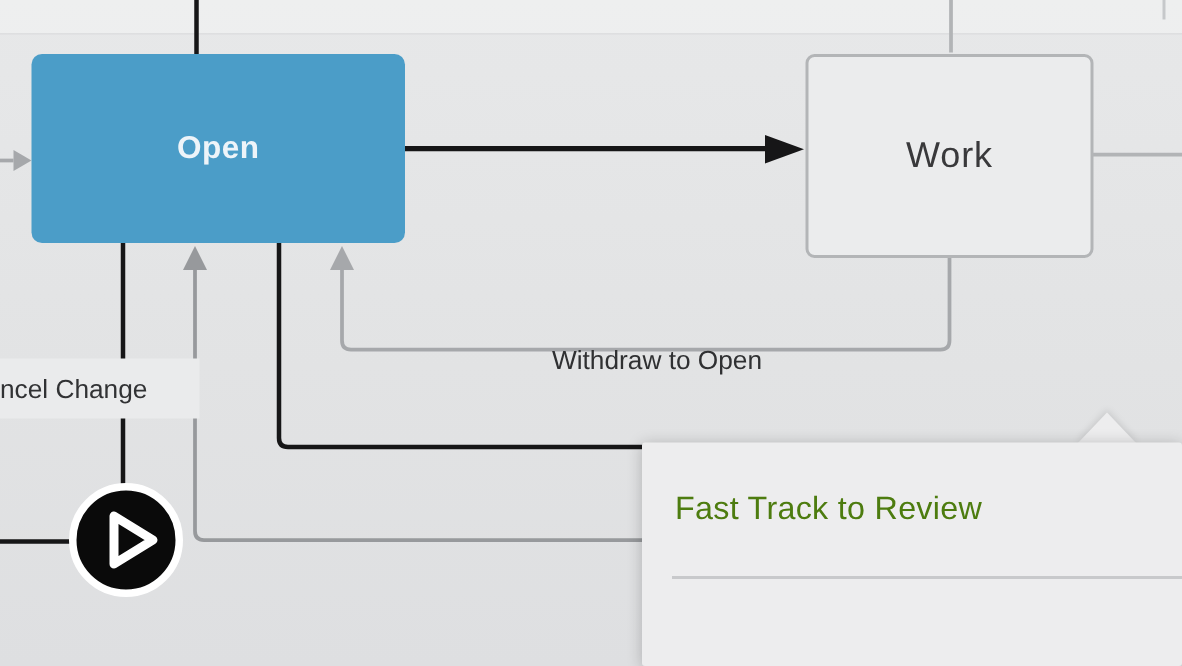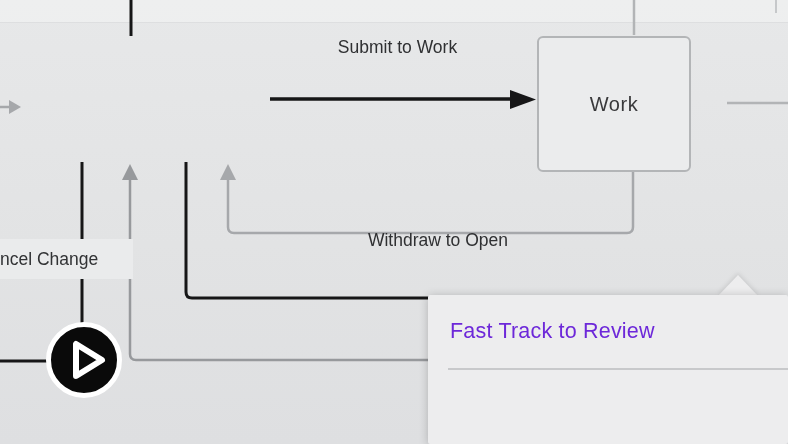--- a/index.html
+++ b/index.html
@@ -20,23 +20,23 @@
   .node{
     position:absolute;display:flex;align-items:center;justify-content:center;
     box-sizing:border-box;
   }
   .node-open{
     left:21px;top:36px;width:249px;height:126px;
     background:#4b9dc8;border-radius:7px;
     color:#edf4f9;font-size:21px;font-weight:bold;letter-spacing:0.3px;
   }
   .node-work{
-    left:537px;top:36px;width:154px;height:136px;
+    left:537px;top:36px;width:192px;height:136px;
     background:#ebeced;border:2px solid #b3b5b7;border-radius:6px;
-    color:#39393b;font-size:20px;letter-spacing:0.6px;
+    color:#39393b;font-size:24px;letter-spacing:0.6px;
   }
 
   .edge-label{
     position:absolute;
     color:#2f3032;font-size:17.5px;font-weight:500;
     text-align:center;line-height:22px;white-space:nowrap;
   }
   .label-submit{left:300px;top:36px;width:195px;}
   .label-withdraw{left:340px;top:229px;width:196px;}
   .label-cancel-chip{
@@ -63,24 +63,24 @@
     border-bottom:21px solid #ededee;
     filter:drop-shadow(0 -2px 2px rgba(0,0,0,0.10));
   }
   .context-menu{
     position:absolute;left:428px;top:295px;width:360px;height:149px;
     background:#ededee;border-radius:2px;
     box-shadow:0 1px 10px rgba(0,0,0,0.22);
     box-sizing:border-box;
   }
   .menu-item{
-    height:73px;display:flex;align-items:center;
+    height:89px;display:flex;align-items:center;
     padding-left:22px;
     font-size:21.5px;font-weight:500;letter-spacing:0.2px;
-    color:#6d28d9;cursor:pointer;
+    color:#4d7c0f;cursor:pointer;
   }
   .menu-divider{height:2px;margin-left:20px;background:#c8c9cb;}
   .menu-item.muted{height:72px;color:#9b9b9d;}
 </style>
 </head>
 <body>
 
 <div class="stage">
 
   <div class="top-strip"></div>
@@ -111,25 +111,27 @@
 
     <path d="M82 162 V240" stroke="#161617" stroke-width="3" fill="none"></path>
 
     <path d="M82 276 V355 Q82 361 76 361 H0" stroke="#161617" stroke-width="3" fill="none"></path>
   </svg>
 
   <div class="label-cancel-chip">
     <span class="txt">ncel Change</span>
   </div>
 
+  <div class="node node-open">
+    <span>Open</span>
+  </div>
   <div class="node node-work">
     <span>Work</span>
   </div>
 
-  <div class="edge-label label-submit">Submit to Work</div>
   <div class="edge-label label-withdraw">Withdraw to Open</div>
 
   <div class="menu-caret"></div>
   <div class="context-menu">
     <div class="menu-item">Fast Track to Review</div>
     <div class="menu-divider"></div>
   </div>
 
   <button class="play-btn">
     <svg width="66" height="66" viewBox="0 0 66 66">

